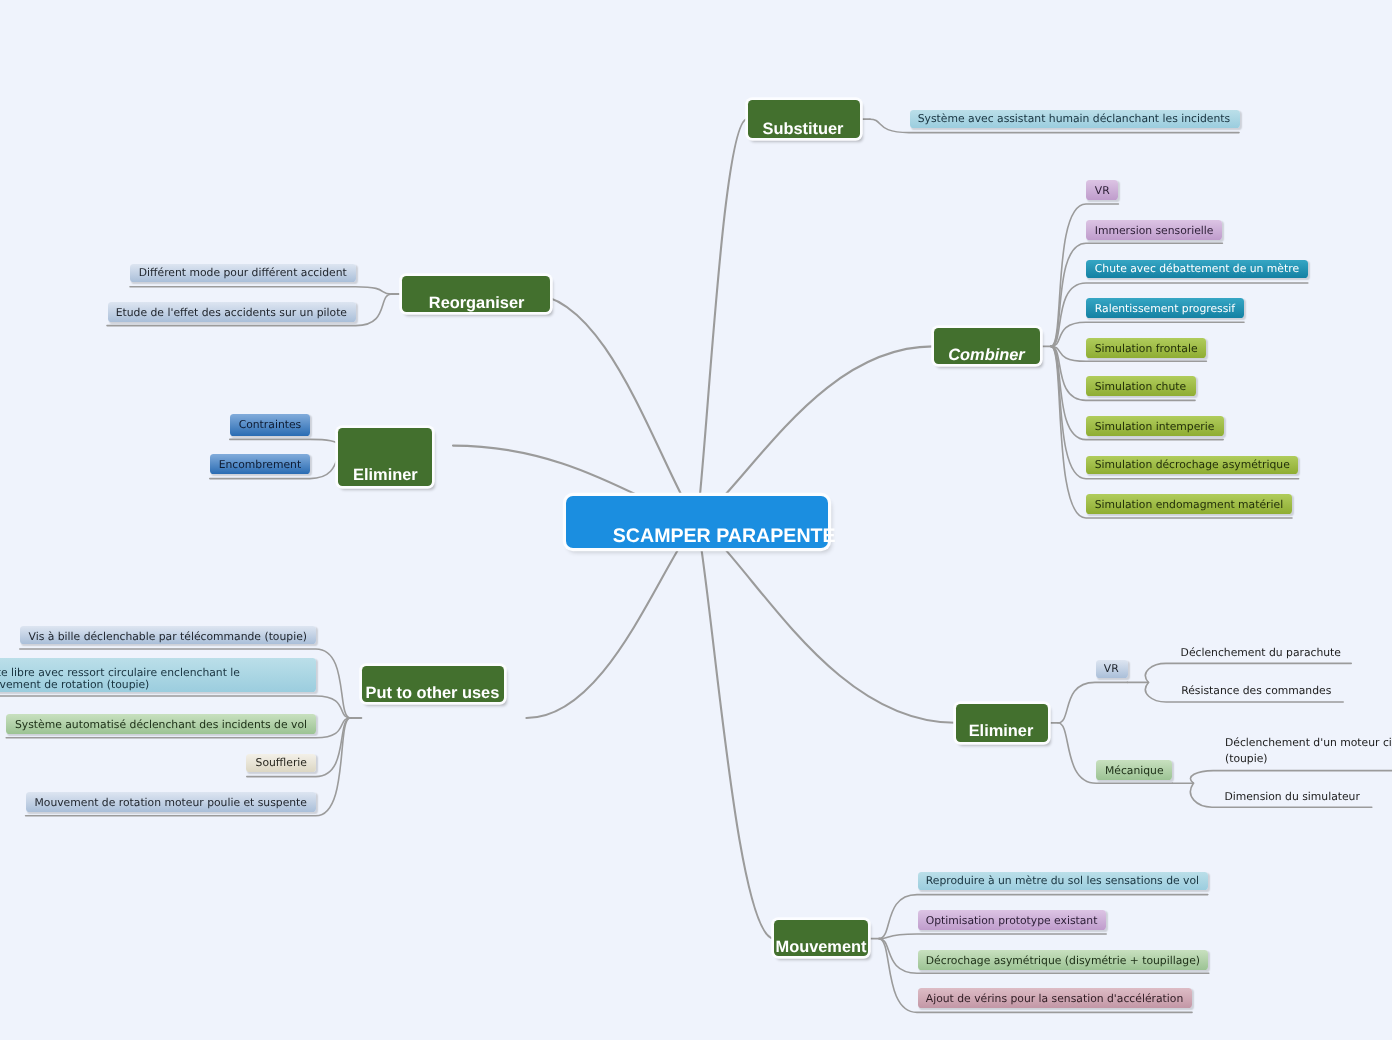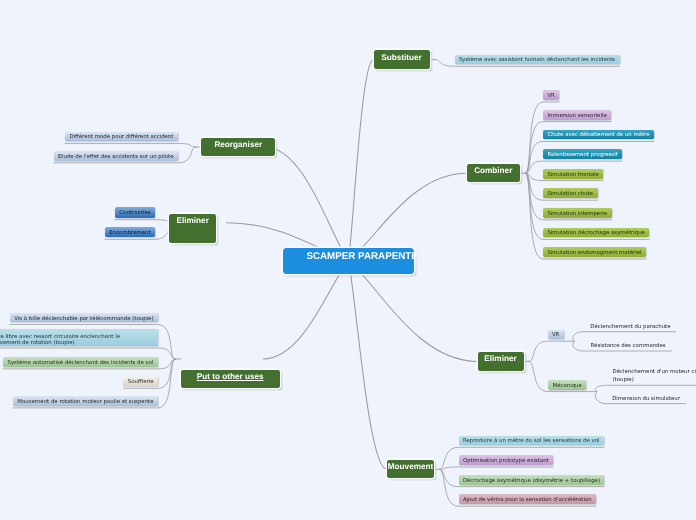--- a/index.html
+++ b/index.html
@@ -3,21 +3,21 @@
 <meta charset="utf-8">
 <title>SCAMPER PARAPENTE</title>
 <style>
   html,body{margin:0;padding:0;}
   body{width:696px;height:520px;overflow:hidden;background:#eff3fc;
        font-family:"DejaVu Sans",sans-serif;
        -webkit-font-smoothing:antialiased;text-rendering:geometricPrecision;}
   #canvas{position:relative;width:696px;height:520px;background:#eff3fc;}
   svg#edge-layer{position:absolute;left:0;top:0;width:696px;height:520px;}
 
-  .node{position:absolute;box-sizing:border-box;display:flex;align-items:flex-start;
+  .node{position:absolute;box-sizing:border-box;display:flex;align-items:flex-end;
         line-height:1.18;white-space:pre;}
 
   .root{background:#1b8ee0;border-radius:3.5px;color:#fff;font-weight:bold;
         font-family:"Liberation Sans",sans-serif;
         font-size:9.8px;letter-spacing:0px;justify-content:center;padding-top:4.4px;line-height:1;
         box-shadow:0 0 0 1.6px #fcfdff, 1.2px 2px 2.4px rgba(0,0,0,.20);padding-left:27px;}
 
   .branch{background:#43702e;border-radius:2.2px;color:#fff;font-weight:bold;
           font-family:"Liberation Sans",sans-serif;
           font-size:8.2px;letter-spacing:0px;justify-content:center;
@@ -90,21 +90,21 @@
       <path d="M 173.6 222.79999999999998 C 166.6 222.79999999999998 172 219.7 155 219.7 L 114.9 219.7" fill="none" stroke="#9b9b9b" stroke-width="0.8" stroke-linecap="round"></path>
       <path d="M 173.6 222.79999999999998 C 166.6 222.79999999999998 172 239.3 155 239.3 L 104.9 239.3" fill="none" stroke="#9b9b9b" stroke-width="0.8" stroke-linecap="round"></path>
       <path d="M 348.6 260.8 C 330.18600000000004 235.764 305.076 147 264.90000000000003 147" fill="none" stroke="#9b9b9b" stroke-width="1.05" stroke-linecap="round"></path>
       <path d="M 201.3 147 L 195.8 147" fill="none" stroke="#9b9b9b" stroke-width="0.9" stroke-linecap="round"></path>
       <path d="M 195.8 147 C 188.8 147 194.8 143.4 177.8 143.4 L 65 143.4" fill="none" stroke="#9b9b9b" stroke-width="0.8" stroke-linecap="round"></path>
       <path d="M 195.8 147 C 188.8 147 194.9 162.79999999999998 177.9 162.79999999999998 L 53.5 162.79999999999998" fill="none" stroke="#9b9b9b" stroke-width="0.8" stroke-linecap="round"></path>
     </svg>
 <div class="node root" style="left: 283.1px; top: 247.6px; width: 131px; height: 26.4px;"><span class="lbl">SCAMPER PARAPENTE</span></div>
     <div class="node branch" style="left: 373.5px; top: 50.4px; width: 56px; height: 18.4px;"><span class="lbl">Substituer</span></div>
     <div class="node leaf s-teal_light" style="left: 454.5px; top: 54.5px; width: 165px; height: 9.8px;"><span class="lbl">Système avec assistant humain déclanchant les incidents</span></div>
-    <div class="node branch" style="left: 466.5px; top: 164px; width: 53.5px; height: 18.4px;"><span class="lbl">Combiner</span></div>
+    <div class="node branch" style="left: 466.5px; top: 164px; width: 53.5px; height: 18.4px; font-style: italic;"><span class="lbl">Combiner</span></div>
     <div class="node leaf s-purple" style="left: 543px; top: 90.2px; width: 16.2px; height: 9.8px;"><span class="lbl">VR</span></div>
     <div class="node leaf s-purple" style="left: 543px; top: 109.8px; width: 68.2px; height: 9.8px;"><span class="lbl">Immersion sensorielle</span></div>
     <div class="node leaf s-teal" style="left: 543px; top: 129.7px; width: 110.9px; height: 9.8px;"><span class="lbl">Chute avec débattement de un mètre</span></div>
     <div class="node leaf s-teal" style="left: 543px; top: 149.3px; width: 79px; height: 9.8px;"><span class="lbl">Ralentissement progressif</span></div>
     <div class="node leaf s-olive" style="left: 543px; top: 168.8px; width: 60.2px; height: 9.8px;"><span class="lbl">Simulation frontale</span></div>
     <div class="node leaf s-olive" style="left: 543px; top: 188.4px; width: 54.5px; height: 9.8px;"><span class="lbl">Simulation chute</span></div>
     <div class="node leaf s-olive" style="left: 543px; top: 208px; width: 68.6px; height: 9.8px;"><span class="lbl">Simulation intemperie</span></div>
     <div class="node leaf s-olive" style="left: 543px; top: 227.6px; width: 106.3px; height: 9.8px;"><span class="lbl">Simulation décrochage asymétrique</span></div>
     <div class="node leaf s-olive" style="left: 543px; top: 247.2px; width: 103px; height: 9.8px;"><span class="lbl">Simulation endomagment matériel</span></div>
     <div class="node branch" style="left: 477.5px; top: 352.2px; width: 46px; height: 18.4px;"><span class="lbl">Eliminer</span></div>
@@ -113,21 +113,21 @@
     <div class="node leaf s-plain" style="left: 590.6px; top: 339.5px; width: 75.1px; height: 11.5px;"><span class="lbl">Résistance des commandes</span></div>
     <div class="node leaf s-green_light" style="left: 548.1px; top: 380px; width: 38.1px; height: 9.6px;"><span class="lbl">Mécanique</span></div>
     <div class="node leaf s-plain" style="left: 612.5px; top: 367.8px; width: 86px; height: 17.5px; align-items: flex-start;"><span class="lbl">Déclenchement d'un moteur circulaire
 (toupie)</span></div>
     <div class="node leaf s-plain" style="left: 612.2px; top: 392px; width: 67.8px; height: 11.6px;"><span class="lbl">Dimension du simulateur</span></div>
     <div class="node branch" style="left: 387px; top: 460.1px; width: 47px; height: 18.4px;"><span class="lbl">Mouvement</span></div>
     <div class="node leaf s-teal_light" style="left: 458.5px; top: 435.5px; width: 145.4px; height: 9.8px;"><span class="lbl">Reproduire à un mètre du sol les sensations de vol</span></div>
     <div class="node leaf s-purple" style="left: 458.5px; top: 455.2px; width: 94.6px; height: 9.8px;"><span class="lbl">Optimisation prototype existant</span></div>
     <div class="node leaf s-green_light" style="left: 458.5px; top: 474.8px; width: 145.9px; height: 9.8px;"><span class="lbl">Décrochage asymétrique (disymétrie + toupillage)</span></div>
     <div class="node leaf s-pink" style="left: 458.5px; top: 494.4px; width: 137.5px; height: 9.8px;"><span class="lbl">Ajout de vérins pour la sensation d'accélération</span></div>
-    <div class="node branch" style="left: 180.7px; top: 370px; width: 99px; height: 18.4px; text-decoration: underline;"><span class="lbl">Put to other uses</span></div>
+    <div class="node branch" style="left: 180.7px; top: 333px; width: 71px; height: 18.4px;"><span class="lbl">Put to other uses</span></div>
     <div class="node leaf s-blue_light align-right" style="left: 9.9px; top: 312.8px; width: 148px; height: 9.7px;"><span class="lbl">Vis à bille déclenchable par télécommande (toupie)</span></div>
     <div class="node leaf s-teal_light" style="left: -16.6px; top: 329.4px; width: 174.5px; height: 16.6px; justify-content: flex-start; align-items: center; line-height: 6.8px;"><span class="lbl" style="top: 2.7px;">Chute libre avec ressort circulaire enclenchant le
 mouvement de rotation (toupie)</span></div>
     <div class="node leaf s-green_light align-right" style="left: 3.1px; top: 357.2px; width: 154.8px; height: 9.7px;"><span class="lbl">Système automatisé déclenchant des incidents de vol</span></div>
     <div class="node leaf s-cream align-right" style="left: 123.4px; top: 376.6px; width: 34.5px; height: 9.7px;"><span class="lbl">Soufflerie</span></div>
     <div class="node leaf s-blue_light align-right" style="left: 12.8px; top: 396.2px; width: 145.1px; height: 9.7px;"><span class="lbl">Mouvement de rotation moteur poulie et suspente</span></div>
     <div class="node branch" style="left: 169px; top: 213.6px; width: 47.4px; height: 29px;"><span class="lbl">Eliminer</span></div>
     <div class="node leaf s-blue align-right" style="left: 114.9px; top: 207.2px; width: 40.1px; height: 10.5px;"><span class="lbl">Contraintes</span></div>
     <div class="node leaf s-blue align-right" style="left: 104.9px; top: 226.8px; width: 50.1px; height: 10.5px;"><span class="lbl">Encombrement</span></div>
     <div class="node branch" style="left: 201.3px; top: 137.8px; width: 74px; height: 18.4px;"><span class="lbl">Reorganiser</span></div>

